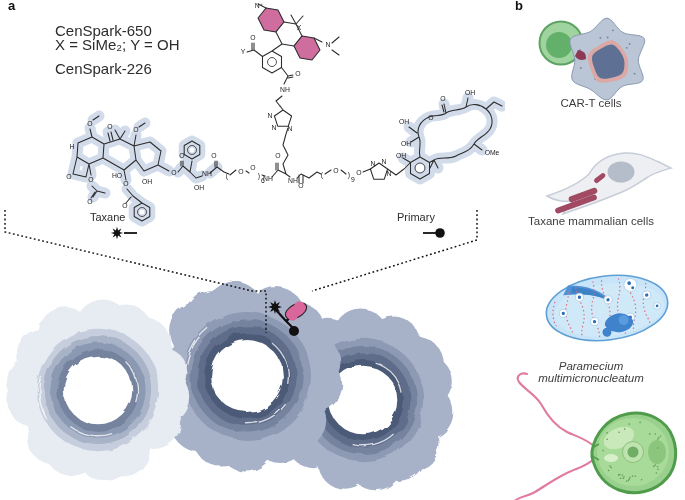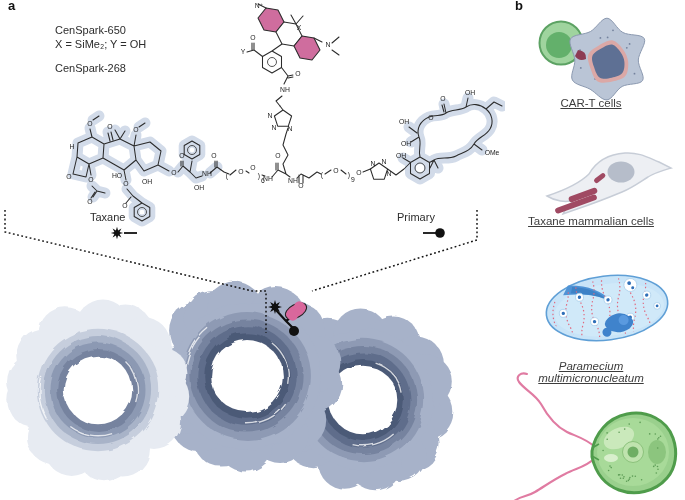--- a/index.html
+++ b/index.html
@@ -1,21 +1,21 @@
 <!DOCTYPE html>
 <html><head>
 <meta charset="utf-8">
 <style>
   html,body{margin:0;padding:0;background:#fff;}
   #fig{position:relative;width:685px;height:500px;background:#fff;overflow:hidden;
        font-family:"Liberation Sans","DejaVu Sans",sans-serif;color:#2b2b2b;}
   .panel-letter{position:absolute;font-size:13px;font-weight:bold;color:#111;}
-  .compound-block{position:absolute;left:55px;font-size:11px;line-height:13.5px;color:#2d2d2d;}
+  .compound-block{position:absolute;left:55px;font-size:15px;line-height:13.5px;color:#2d2d2d;}
   .legend-label{position:absolute;font-size:11px;color:#2d2d2d;text-align:left;width:70px;}
-  .cell-label{position:absolute;left:505px;width:172px;text-align:center;font-size:11.5px;color:#3d3d3d;text-decoration:underline;}
+  .cell-label{position:absolute;left:505px;width:172px;text-align:center;font-size:11.5px;color:#3d3d3d;}
   .cell-label.it{font-style:italic;margin-top:17px;}
   svg{position:absolute;pointer-events:none;}
   .glow{fill:none;stroke:#d2dbe9;stroke-width:11;stroke-linecap:round;stroke-linejoin:round;}
   .bond{fill:none;stroke:#2b2b2b;stroke-width:1.05;stroke-linecap:round;stroke-linejoin:round;}
   .pink{fill:#cf6d9e;stroke:#2b2b2b;stroke-width:1.05;stroke-linejoin:round;}
   .whitering{fill:#fff;stroke:#2b2b2b;stroke-width:1.05;stroke-linejoin:round;}
   .arom{fill:none;stroke:#2b2b2b;stroke-width:0.8;}
   .atoms text{font-family:"Liberation Sans","DejaVu Sans",sans-serif;font-size:6.8px;fill:#1c1c1c;text-anchor:middle;}
   .dotted{fill:none;stroke:#141414;stroke-width:1.5;stroke-dasharray:1.8 2.5;}
 </style>
@@ -25,21 +25,21 @@
 <div id="fig">
 
   <div class="panel-letter" style="left:8px;top:-2px;">a</div>
   <div class="panel-letter" style="left:515px;top:-2px;">b</div>
 
   <div class="compound-block" style="top:24px;">
     <div>CenSpark-650</div>
     <div>X = SiMe₂; Y = OH</div>
   </div>
   <div class="compound-block" style="top:62px;">
-    <div>CenSpark-268</div>
+    <div>CenSpark-226</div>
   </div>
 
   <svg id="chem" style="left:0;top:0;" width="505" height="262" viewBox="0 0 505 262">
 
     <g>
       <path class="glow" d="M78,143 L92,137 L104,144 L103,158 L89,164 L77,157 Z
         M104,144 L120,139 L134,146 L136,160 L124,170 L103,158
         M134,146 L150,142 L161,151 L158,165 L144,171 L136,160
         M77,157 L89,164 L86,177 L73,174 Z
         M92,137 L90,128 M93,120 L99,116 M134,146 L136,135 M139,127 L145,123

